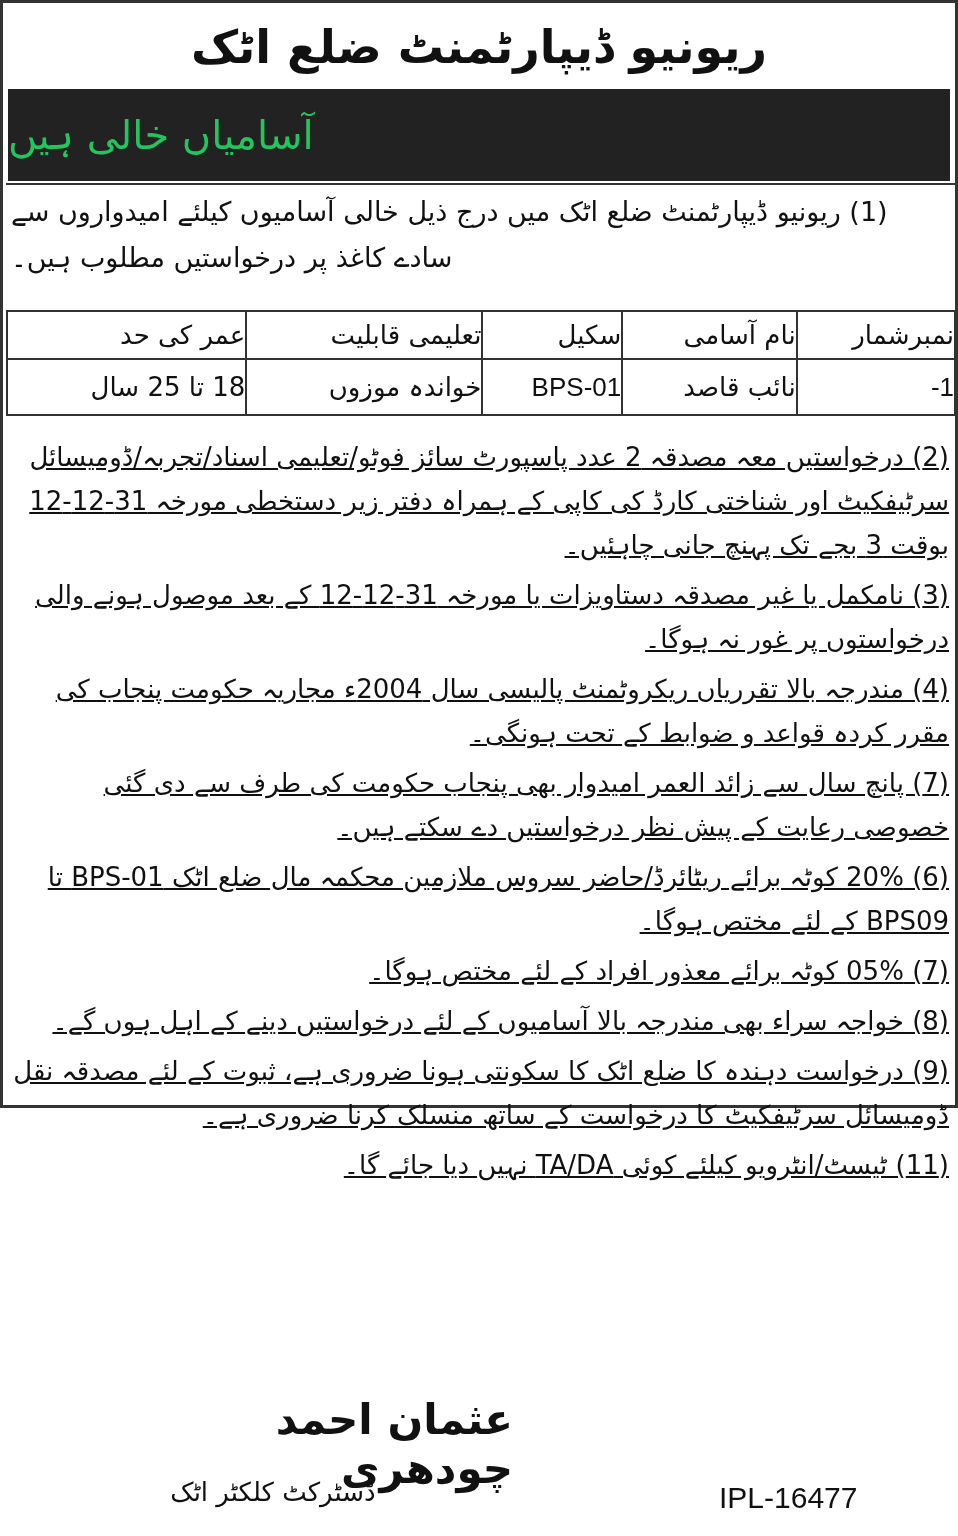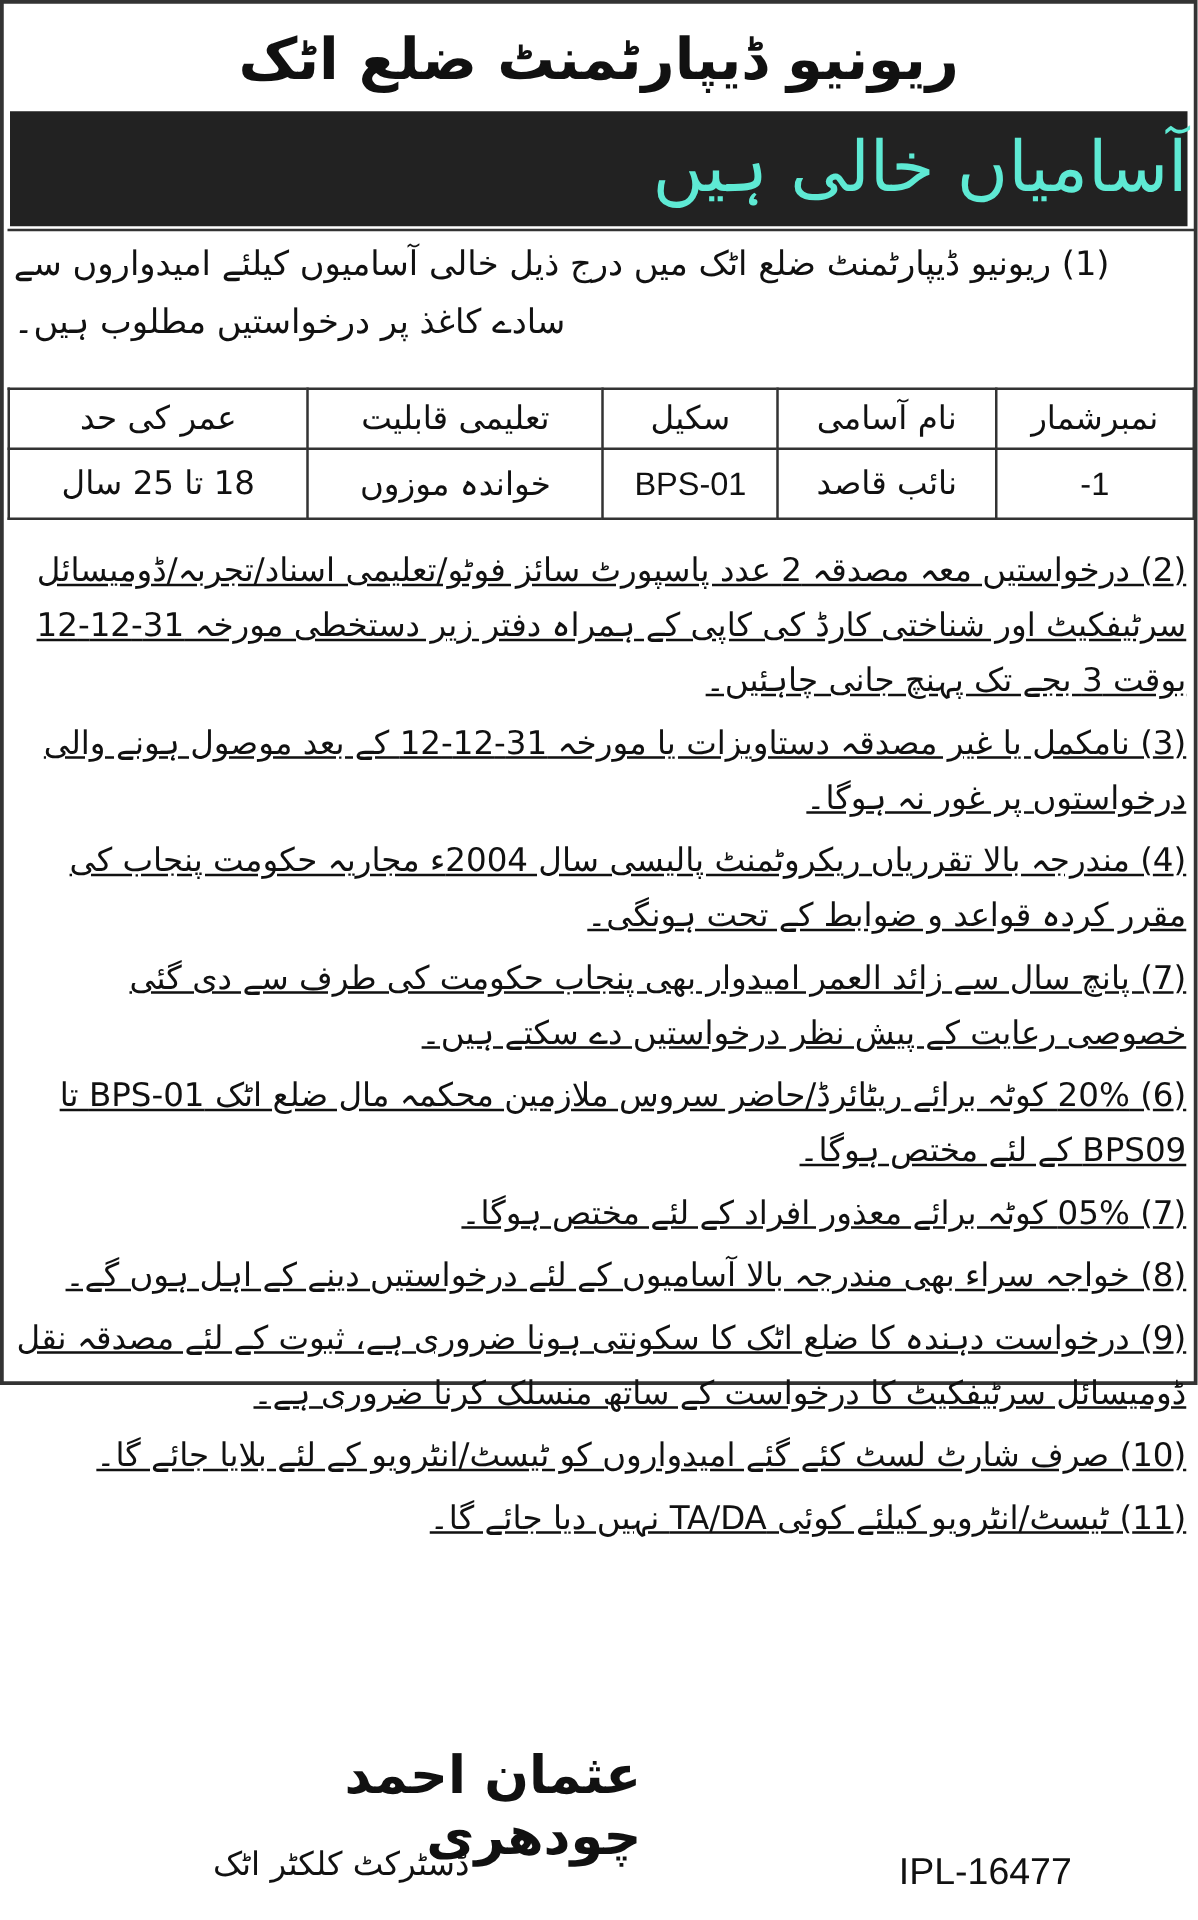--- a/index.html
+++ b/index.html
@@ -1,25 +1,25 @@
 <!DOCTYPE html>
 <html><head>
   <meta charset="utf-8">
   <style>
     * { box-sizing: border-box; margin: 0; padding: 0; }
     html, body { width: 958px; height: 1536px; background: #ffffff; }
     body { font-family: "DejaVu Sans", sans-serif; color: #111; position: relative; overflow: hidden; }
     .frame { position: absolute; left: 0; top: 0; width: 958px; height: 1108px; border: 3px solid #333; }
     .rtl { direction: rtl; unicode-bidi: embed; }
     .title { position: absolute; top: 12px; left: 0; width: 952px; text-align: center; font-size: 46px; font-weight: bold; line-height: 64px; }
-    .banner { position: absolute; top: 86px; left: 5px; width: 942px; height: 92px; background: #222; color: #5eead4; text-align: right; font-size: 56px; line-height: 92px; }
+    .banner { position: absolute; top: 86px; left: 5px; width: 942px; height: 92px; background: #222; color: #22c55e; text-align: left; font-size: 40px; line-height: 92px; }
     .para1 { position: absolute; top: 186px; left: 8px; width: 938px; font-size: 27px; line-height: 46px; text-align: left; }
     .sep { position: absolute; left: 3px; width: 950px; height: 2px; background: #333; }
     table.vac { position: absolute; top: 307px; left: 3px; width: 950px; border-collapse: collapse; direction: rtl; }
-    table.vac td, table.vac th { border: 2px solid #333; text-align: center; font-size: 26px; height: 56px; margin-top: 40px; }
+    table.vac td, table.vac th { border: 2px solid #333; text-align: right; font-size: 26px; height: 56px; margin-top: 40px; }
     table.vac th { font-weight: normal; height: 48px; }
     .latin { font-family: "Liberation Sans", sans-serif; direction: ltr; unicode-bidi: embed; }
     .items { position: absolute; top: 432px; left: 8px; width: 938px; font-size: 26px; line-height: 44px; text-align: right; }
     .item { margin-bottom: 6px; text-decoration: underline; }
     .sign-name { position: absolute; top: 1392px; left: 90px; width: 420px; font-size: 42px; font-weight: bold; }
     .sign-title { position: absolute; top: 1462px; left: 110px; width: 320px; text-align: center; font-size: 26px; margin-top: 12px; }
     .ref { position: absolute; top: 1478px; left: 716px; font-family: "Liberation Sans", sans-serif; font-weight: normal; font-size: 30px; }
   </style>
 </head>
 <body>
@@ -52,20 +52,19 @@
 
   <div class="items rtl">
     <div class="item">(2) درخواستیں معہ مصدقہ 2 عدد پاسپورٹ سائز فوٹو/تعلیمی اسناد/تجربہ/ڈومیسائل سرٹیفکیٹ اور شناختی کارڈ کی کاپی کے ہمراہ دفتر زیر دستخطی مورخہ 31-12-12 بوقت 3 بجے تک پہنچ جانی چاہئیں۔</div>
     <div class="item">(3) نامکمل یا غیر مصدقہ دستاویزات یا مورخہ 31-12-12 کے بعد موصول ہونے والی درخواستوں پر غور نہ ہوگا۔</div>
     <div class="item">(4) مندرجہ بالا تقرریاں ریکروٹمنٹ پالیسی سال 2004ء مجاریہ حکومت پنجاب کی مقرر کردہ قواعد و ضوابط کے تحت ہونگی۔</div>
     <div class="item">(7) پانچ سال سے زائد العمر امیدوار بھی پنجاب حکومت کی طرف سے دی گئی خصوصی رعایت کے پیش نظر درخواستیں دے سکتے ہیں۔</div>
     <div class="item">(6) 20% کوٹہ برائے ریٹائرڈ/حاضر سروس ملازمین محکمہ مال ضلع اٹک BPS-01 تا BPS09 کے لئے مختص ہوگا۔</div>
     <div class="item">(7) 05% کوٹہ برائے معذور افراد کے لئے مختص ہوگا۔</div>
     <div class="item">(8) خواجہ سراء بھی مندرجہ بالا آسامیوں کے لئے درخواستیں دینے کے اہل ہوں گے۔</div>
     <div class="item">(9) درخواست دہندہ کا ضلع اٹک کا سکونتی ہونا ضروری ہے، ثبوت کے لئے مصدقہ نقل ڈومیسائل سرٹیفکیٹ کا درخواست کے ساتھ منسلک کرنا ضروری ہے۔</div>
-    <div class="item">(10) صرف شارٹ لسٹ کئے گئے امیدواروں کو ٹیسٹ/انٹرویو کے لئے بلایا جائے گا۔</div>
     <div class="item">(11) ٹیسٹ/انٹرویو کیلئے کوئی TA/DA نہیں دیا جائے گا۔</div>
   </div>
 
   <div class="sign-name rtl">عثمان احمد چودھری</div>
   <div class="sign-title rtl">ڈسٹرکٹ کلکٹر اٹک</div>
   <div class="ref">IPL-16477</div>
 </div>
 
 </body></html>

